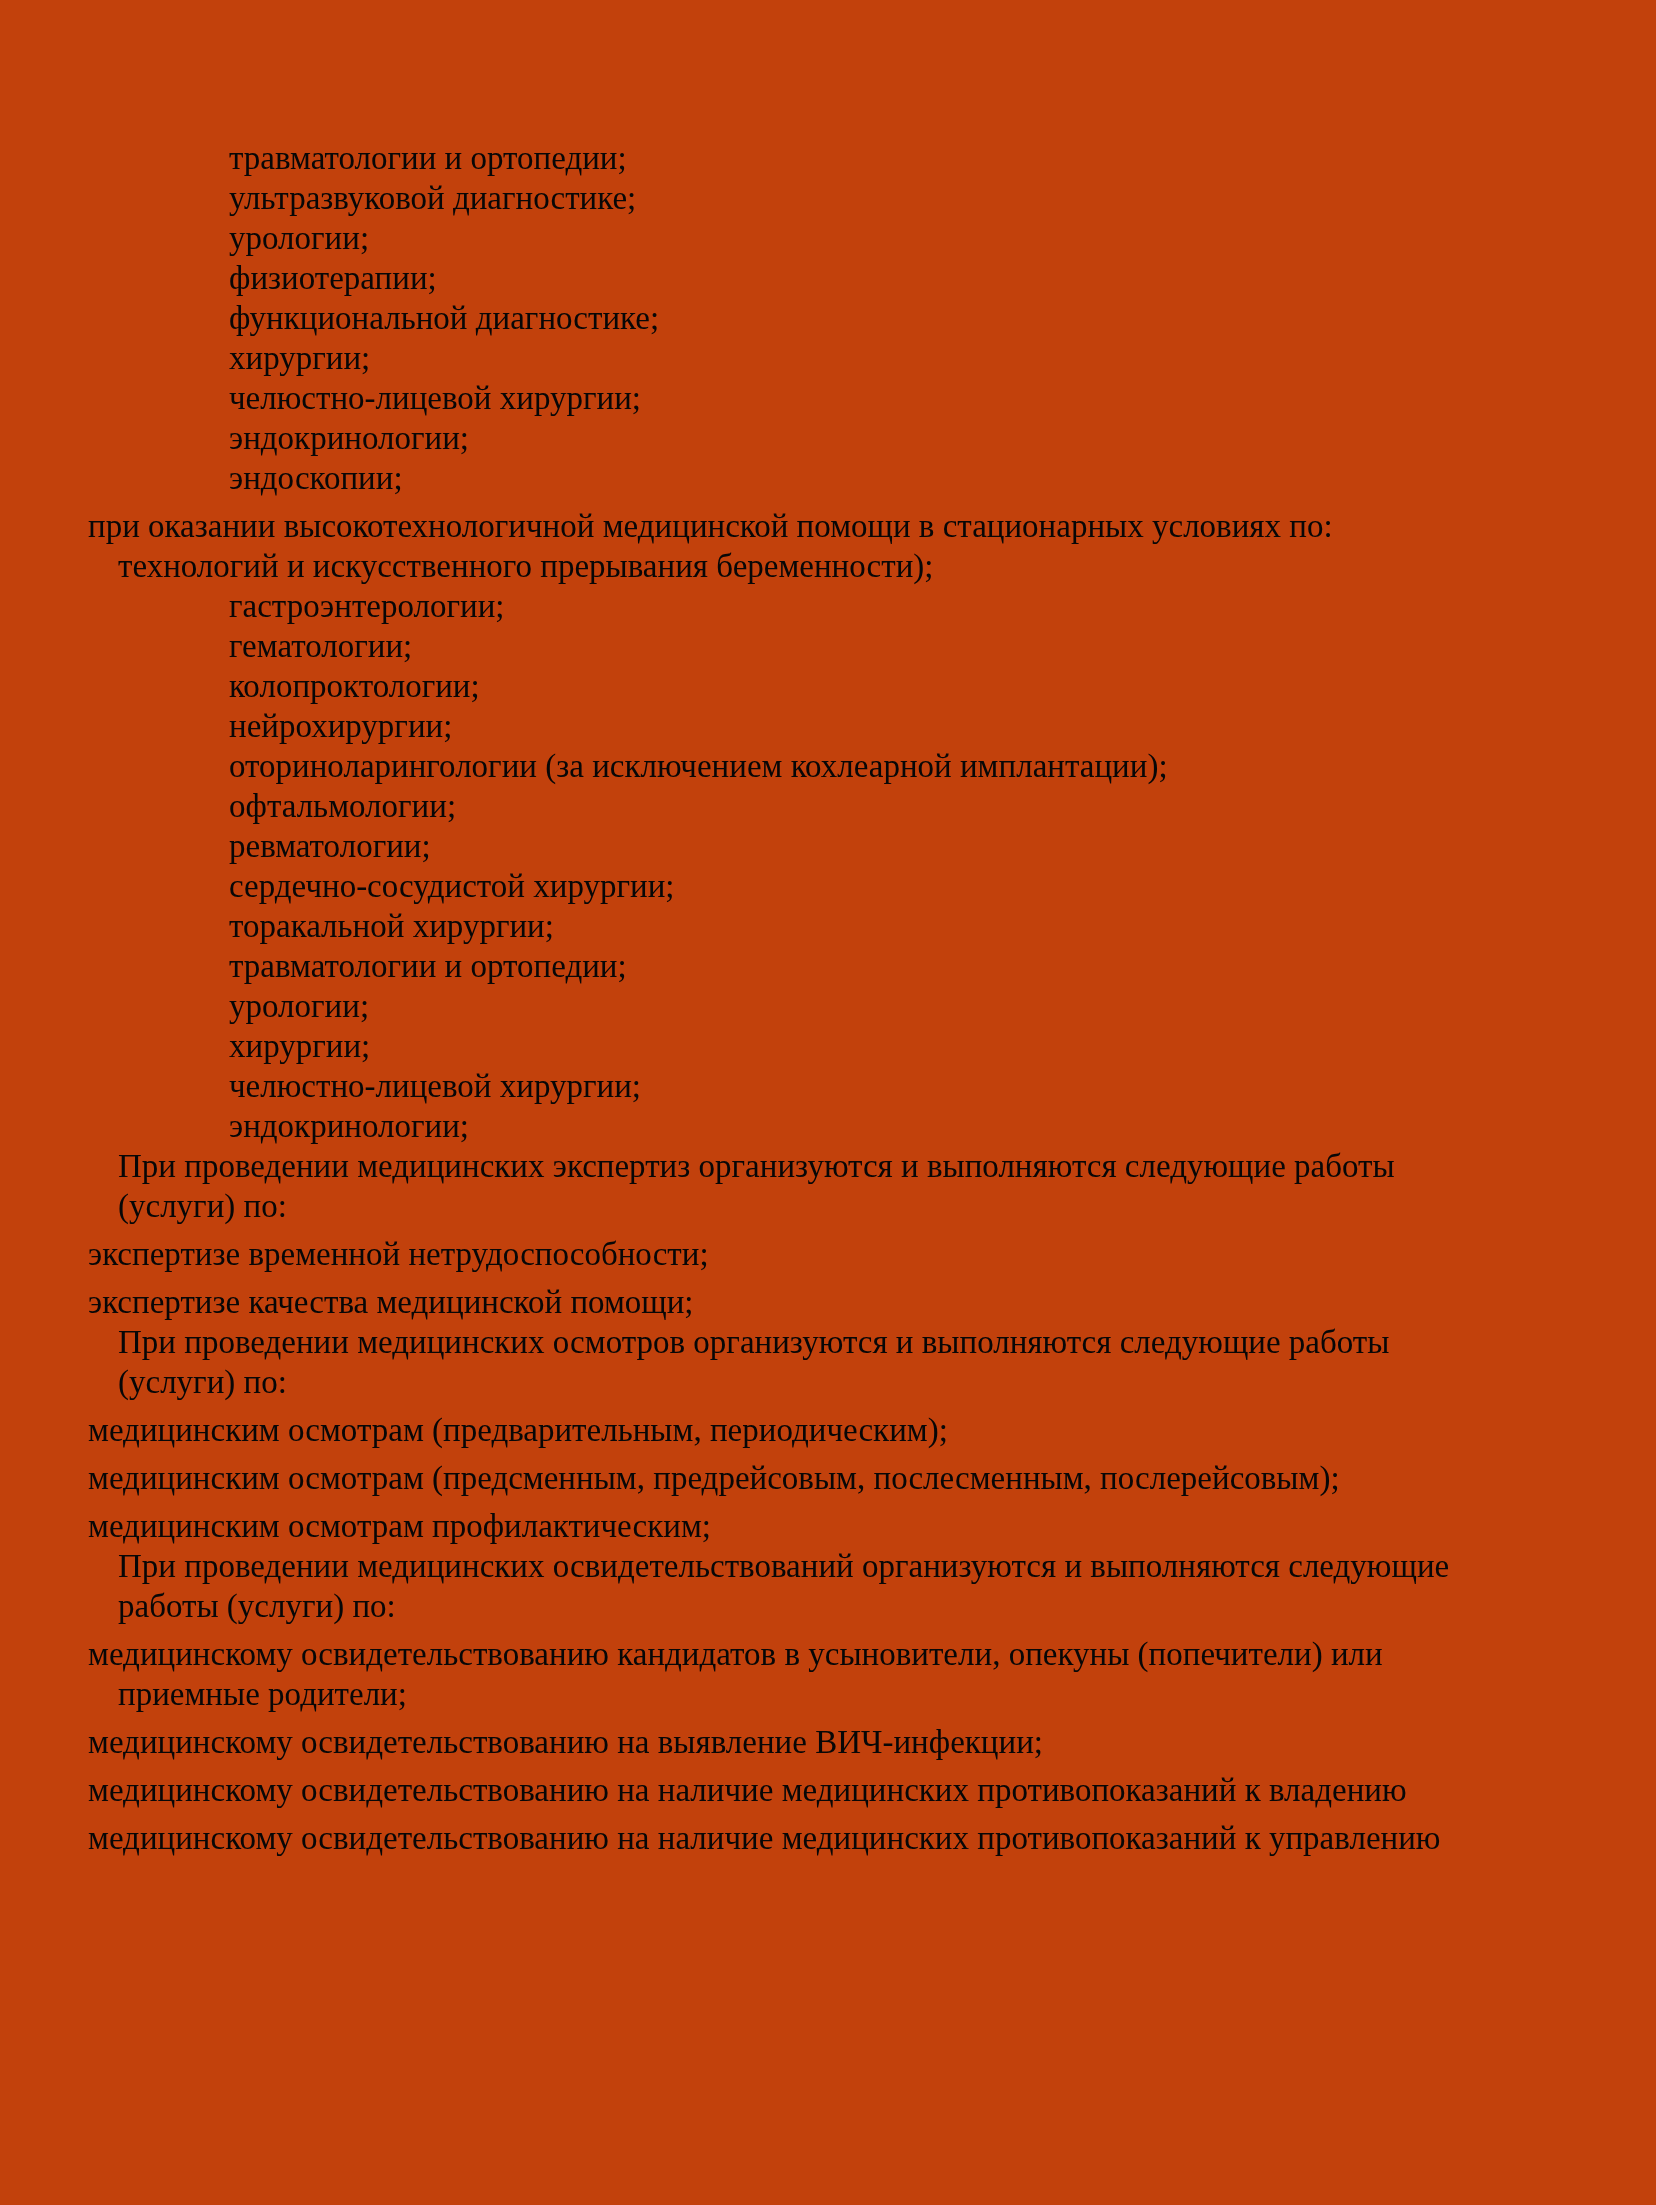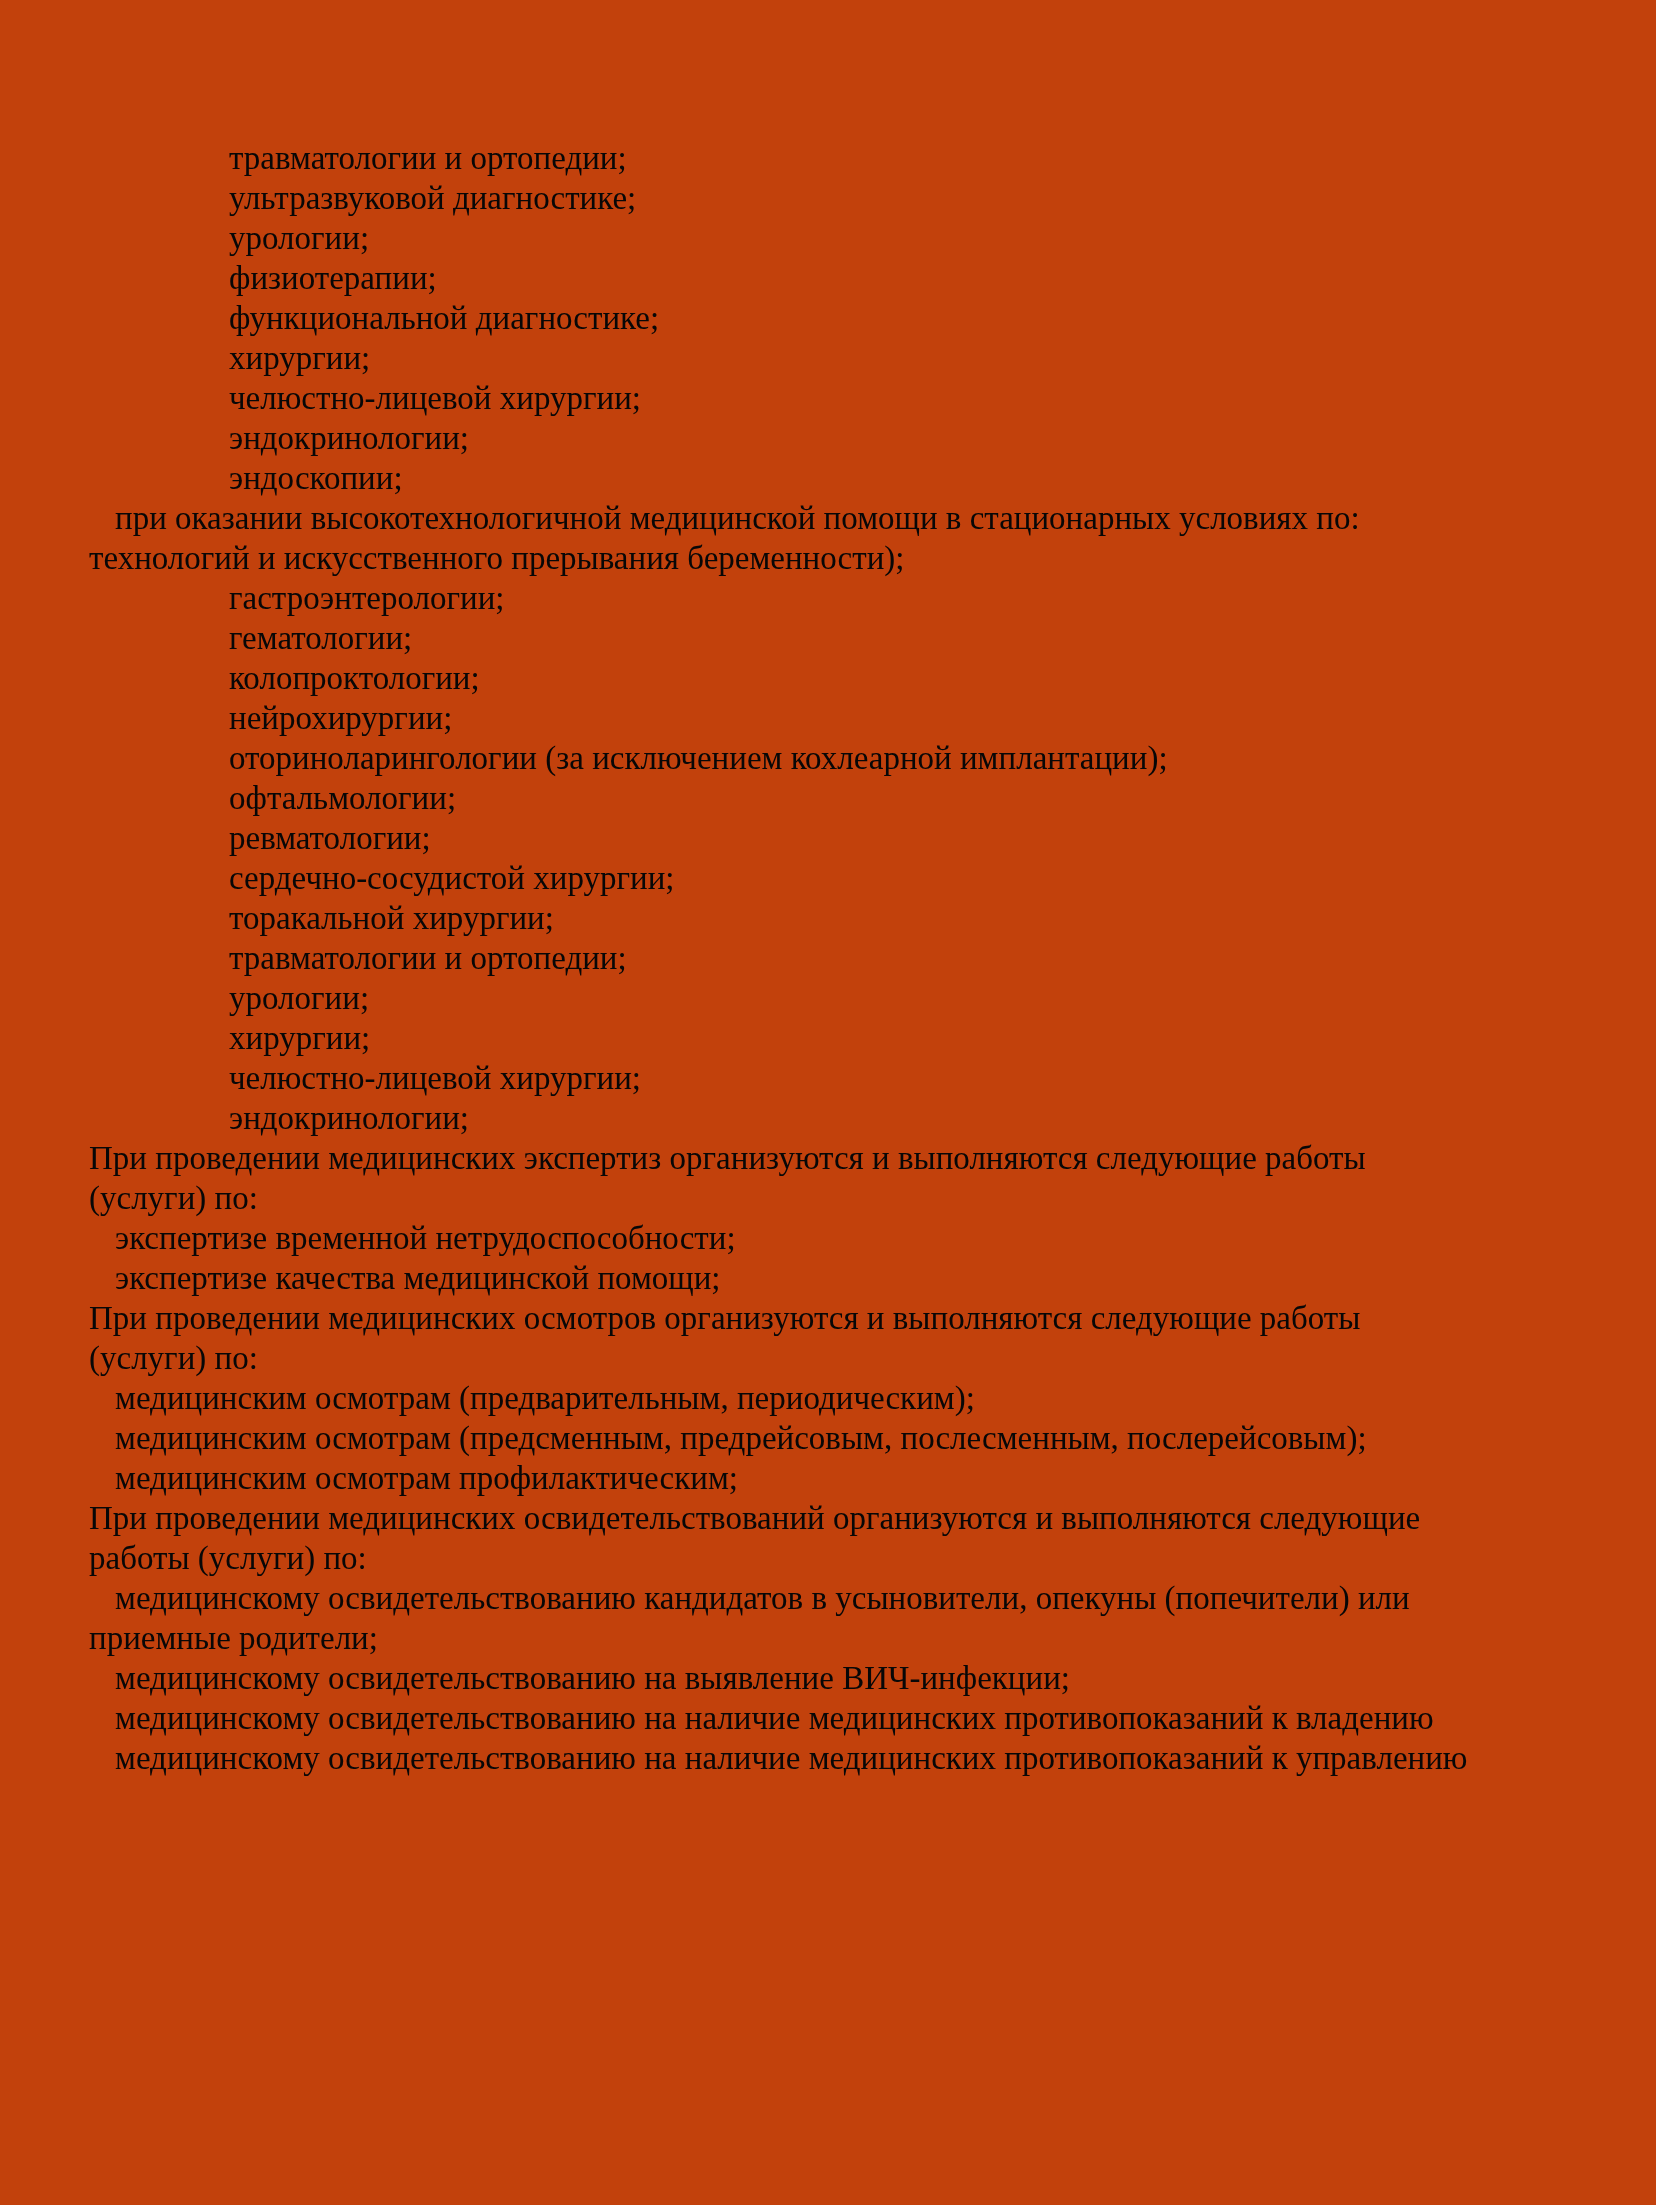--- a/index.html
+++ b/index.html
@@ -22,22 +22,22 @@
   }
   .line {
     font-family: "Liberation Serif", "DejaVu Serif", serif;
     font-size: 33px;
     line-height: 40px;
     color: #070707;
     white-space: pre;
     letter-spacing: 0px;
   }
   
-  .l0 { padding-left: 89px; }
-  .l1 { padding-left: 115px; }
+  .l0 { padding-left: 118px; }
+  .l1 { padding-left: 88px; margin-top: 8px; }
   .l2 { padding-left: 229px; }
 </style>
 </head>
 <body>
 
 <div class="page">
   <div class="text-block" id="text-block">
       <div class="line l2">травматологии и ортопедии;</div>
       <div class="line l2">ультразвуковой диагностике;</div>
       <div class="line l2">урологии;</div>

